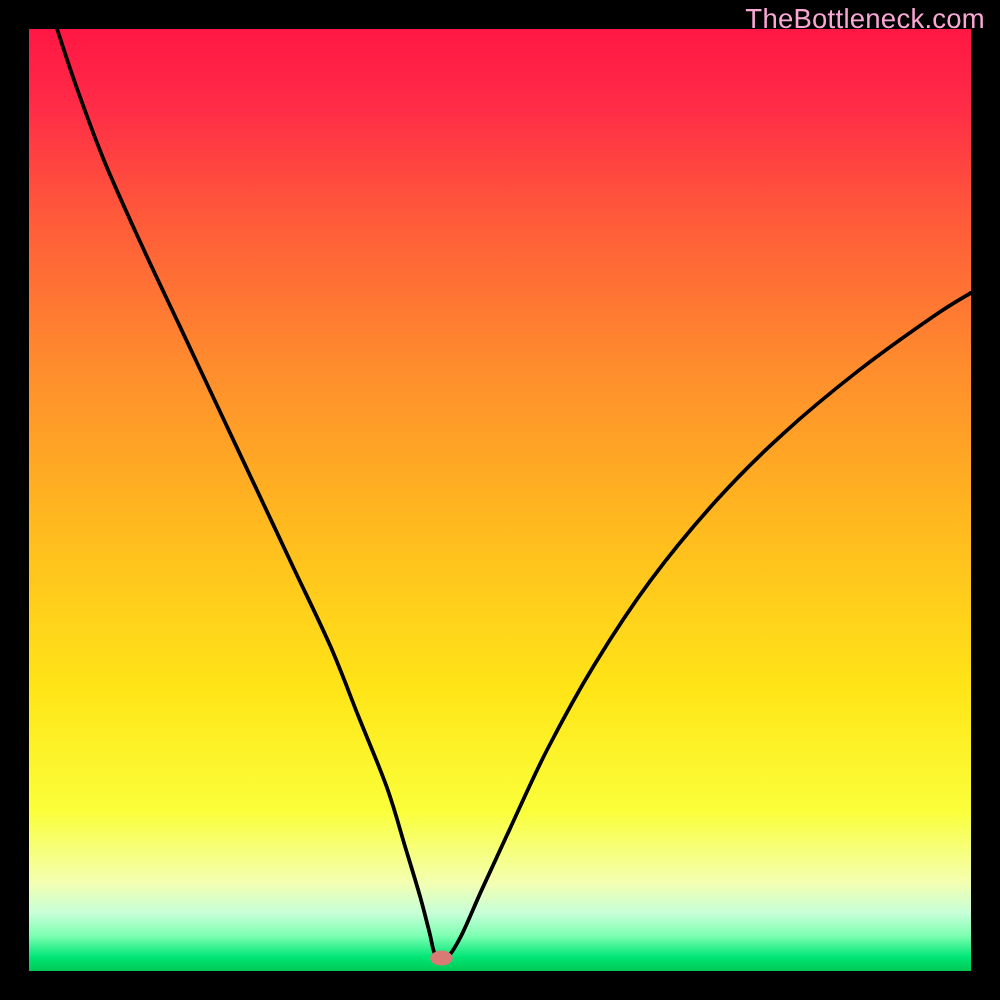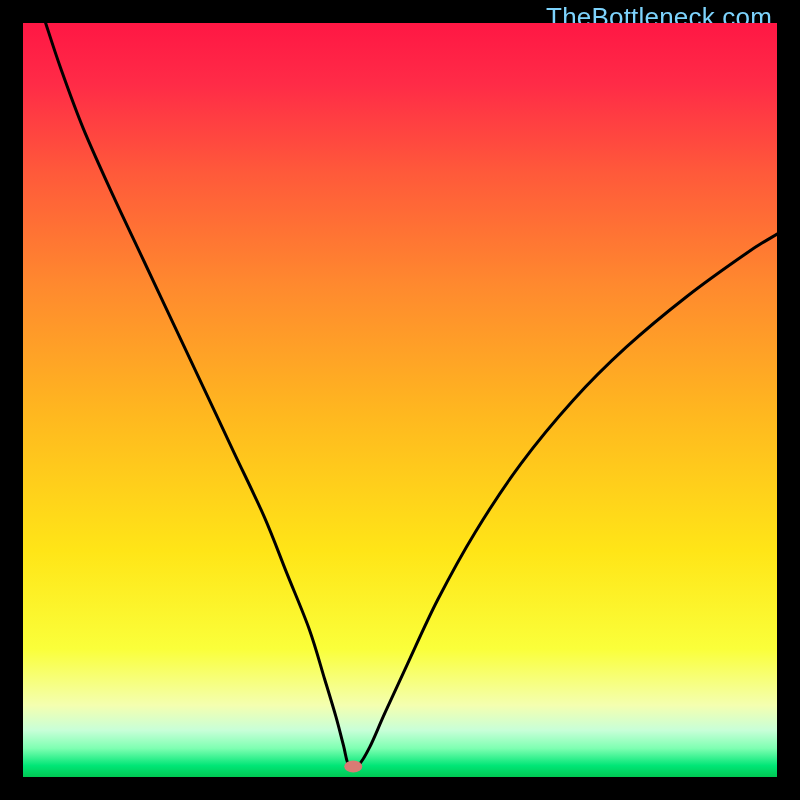--- a/index.html
+++ b/index.html
@@ -20,23 +20,23 @@
     position: absolute;
     left: 23px;
     top: 23px;
     width: 754px;
     height: 754px;
     overflow: hidden;
   }
   .watermark {
     position: absolute;
     top: 2px;
-    right: 28px;
-    color: #7dd3fc;
-    font-size: 26px;
+    right: 12px;
+    color: #f9a8d4;
+    font-size: 22px;
     font-weight: 500;
     letter-spacing: 0.2px;
   }
   svg {
     display: block;
   }
 </style>
 </head>
 <body>
 

